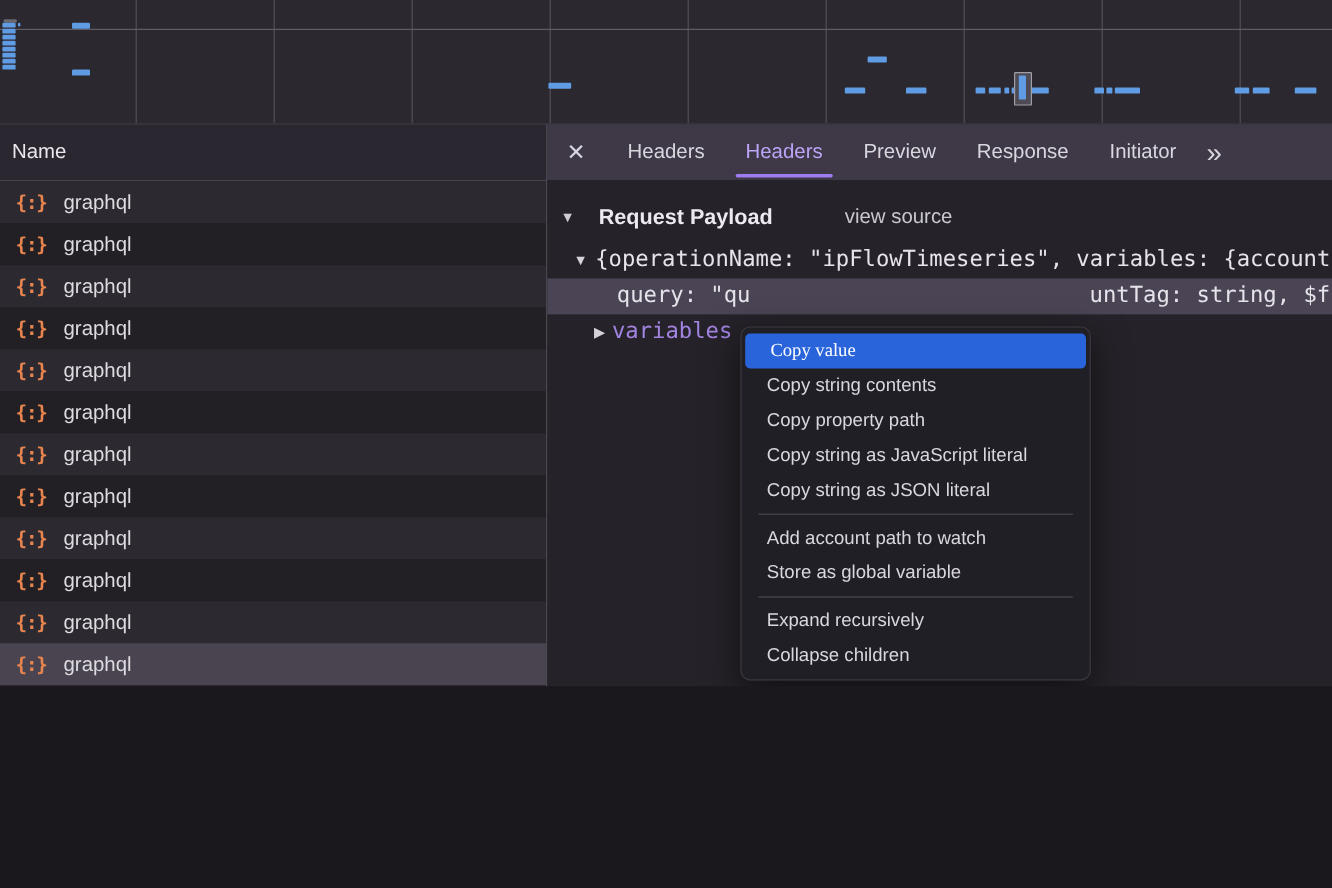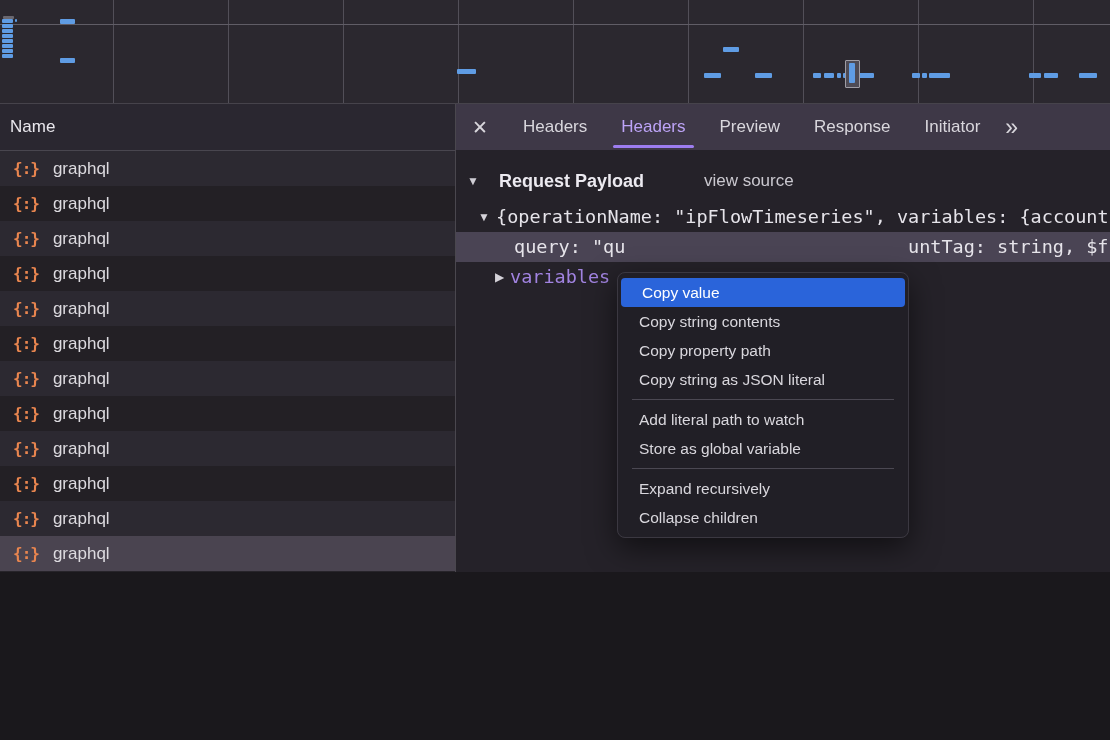--- a/index.html
+++ b/index.html
@@ -65,21 +65,21 @@
   .key{color:var(--key-purple);}
   .str{color:var(--string-cyan);}
 
   
   .ctx-menu{position:absolute;left:617px;top:272px;width:290px;z-index:10;
     background:rgba(33,31,38,0.97);border:1px solid #3b3841;border-radius:8px;
     box-shadow:0 10px 30px rgba(0,0,0,0.55);padding:5px 0;}
   .ctx-item{height:29px;display:flex;align-items:center;padding-left:21px;
     color:#d9d7dd;font-size:15.5px;cursor:pointer;}
   .ctx-item.active{background:var(--menu-highlight);color:#ffffff;
-    margin:0 3px;border-radius:4px;}
+    margin:0 3px;border-radius:4px;font-family:Liberation Serif, serif;}
   .ctx-sep{height:1px;background:#4b4852;margin:5px 14px;}
 </style>
 </head>
 <body>
 
 <div class="screen">
 
   <div class="overview" id="overview">
       <div class="ov-vline" style="left: 113px;"></div>
       <div class="ov-vline" style="left: 228px;"></div>
@@ -216,22 +216,23 @@
 
   <div class="panel-divider"></div>
   <div class="footer-sep"></div>
   <div class="footer"></div>
   <div class="bottom-edge"></div>
 
   <div class="ctx-menu" id="ctx-menu">
       <div class="ctx-item active">Copy value</div>
       <div class="ctx-item">Copy string contents</div>
       <div class="ctx-item">Copy property path</div>
+      <div class="ctx-item">Copy string as JavaScript literal</div>
       <div class="ctx-item">Copy string as JSON literal</div>
       <div class="ctx-sep"></div>
-      <div class="ctx-item">Add literal path to watch</div>
+      <div class="ctx-item">Add account path to watch</div>
       <div class="ctx-item">Store as global variable</div>
       <div class="ctx-sep"></div>
       <div class="ctx-item">Expand recursively</div>
       <div class="ctx-item">Collapse children</div>
     </div>
 
 </div>
 
 </body></html>

